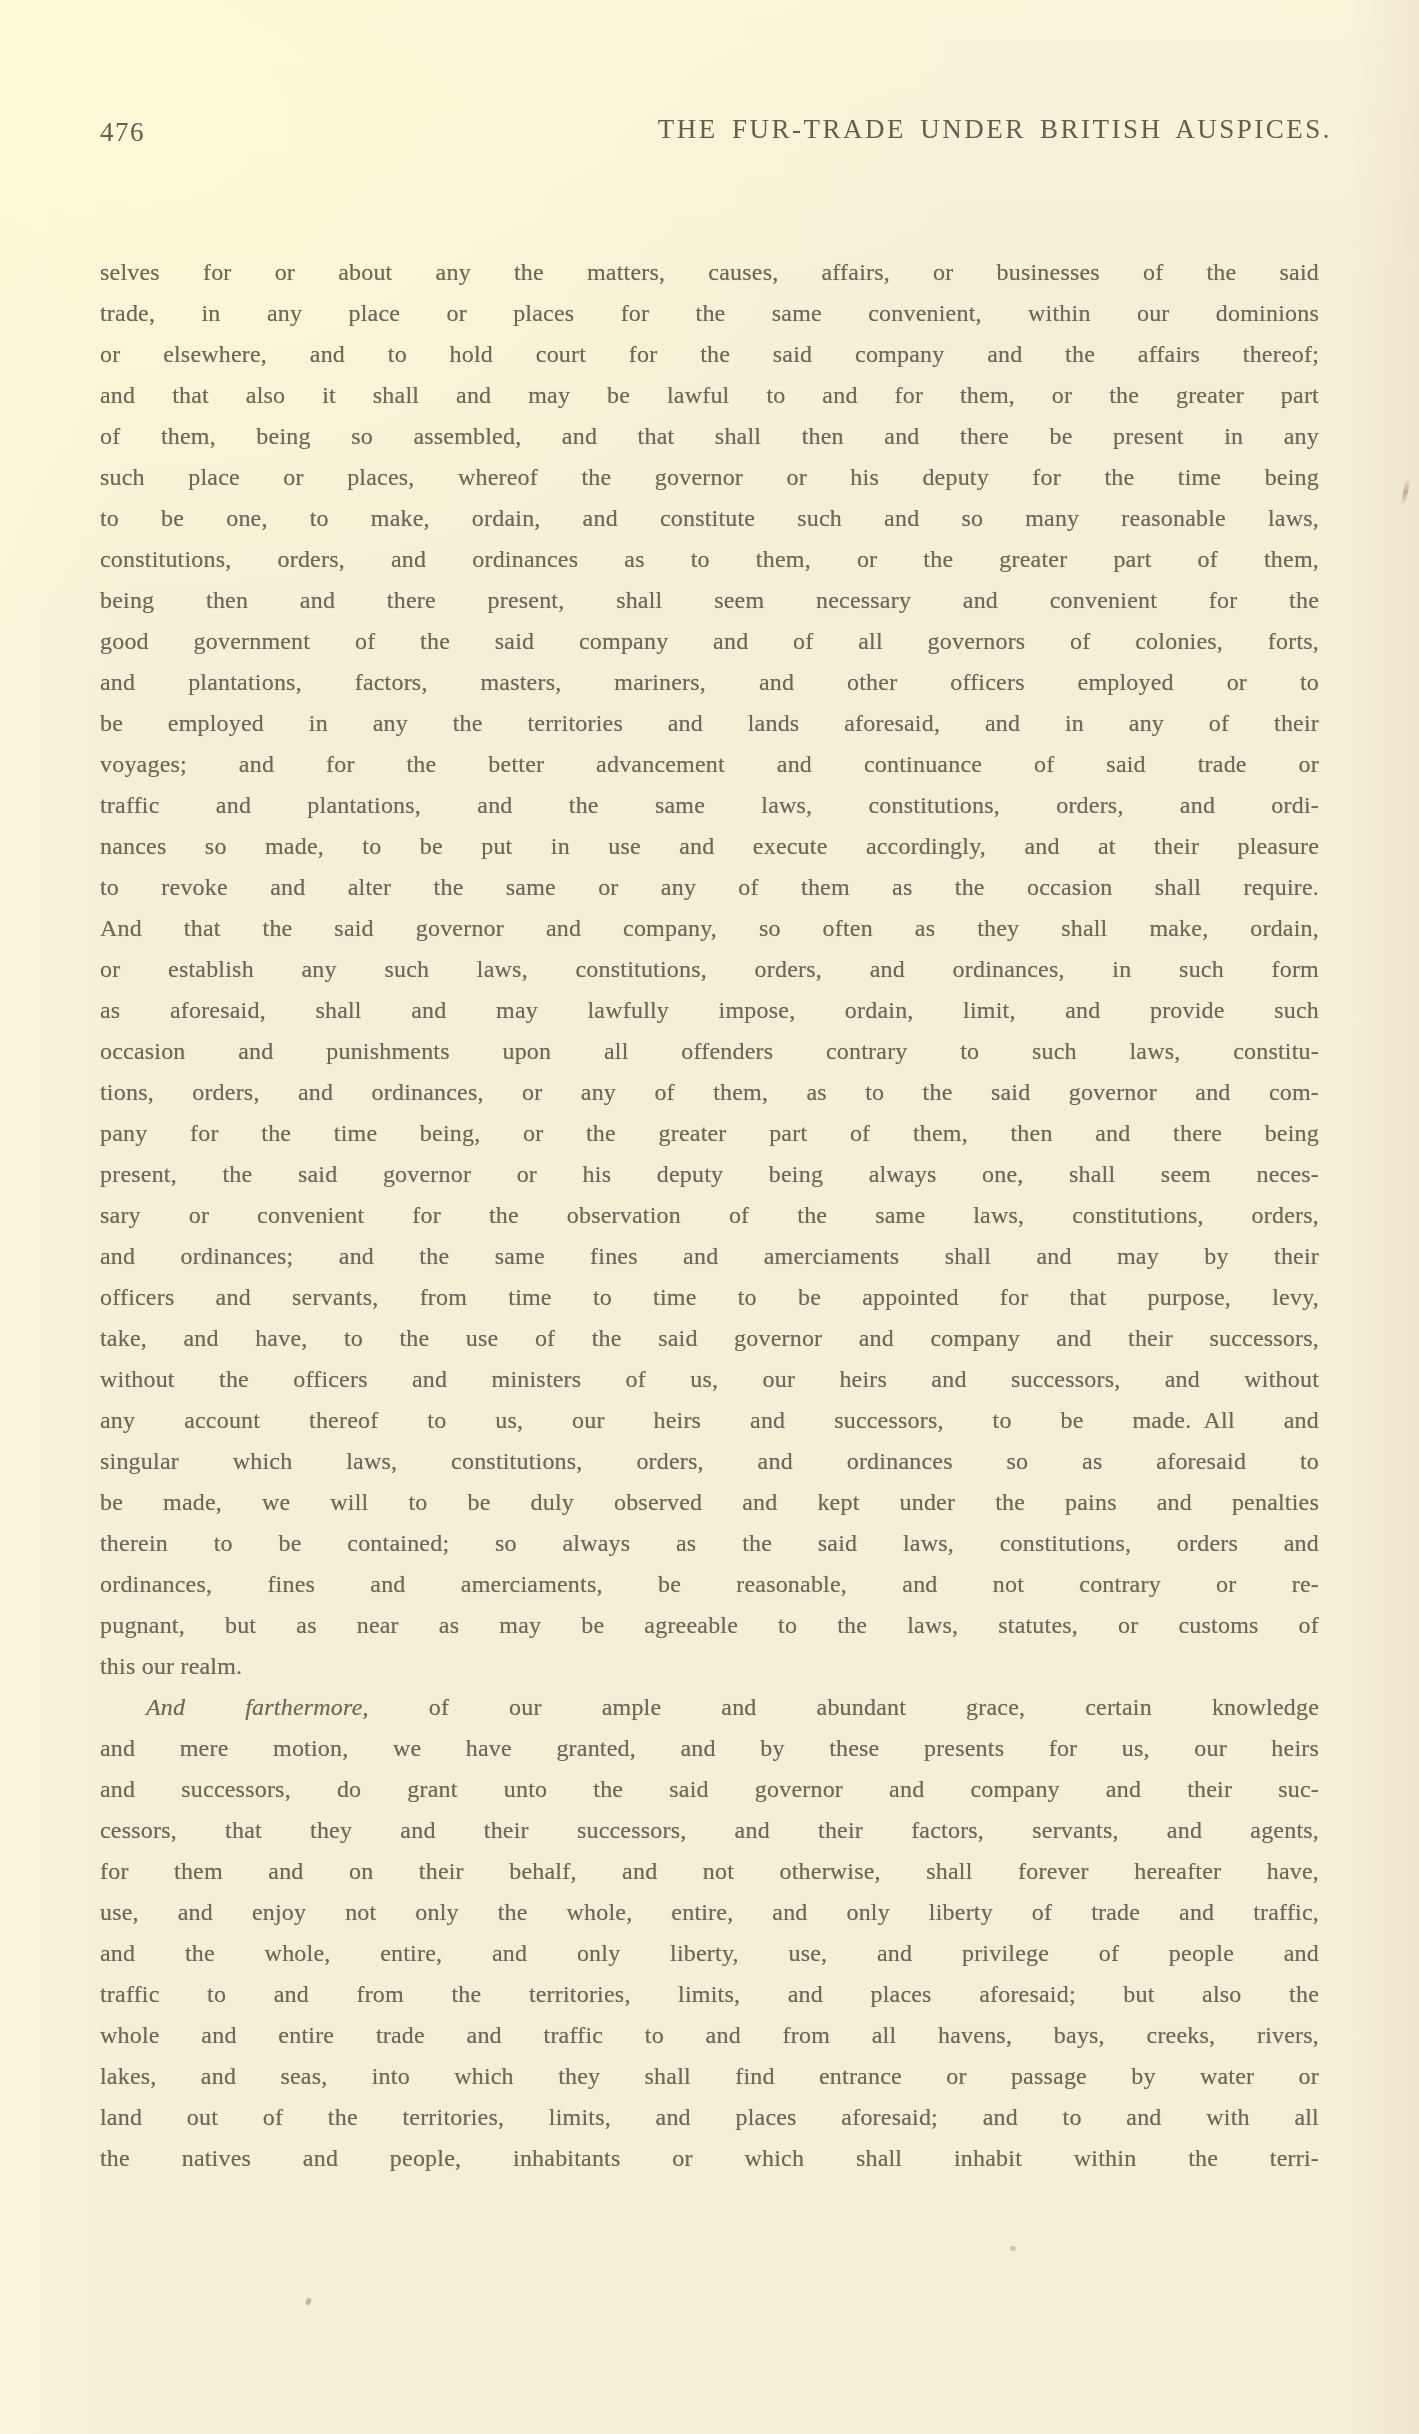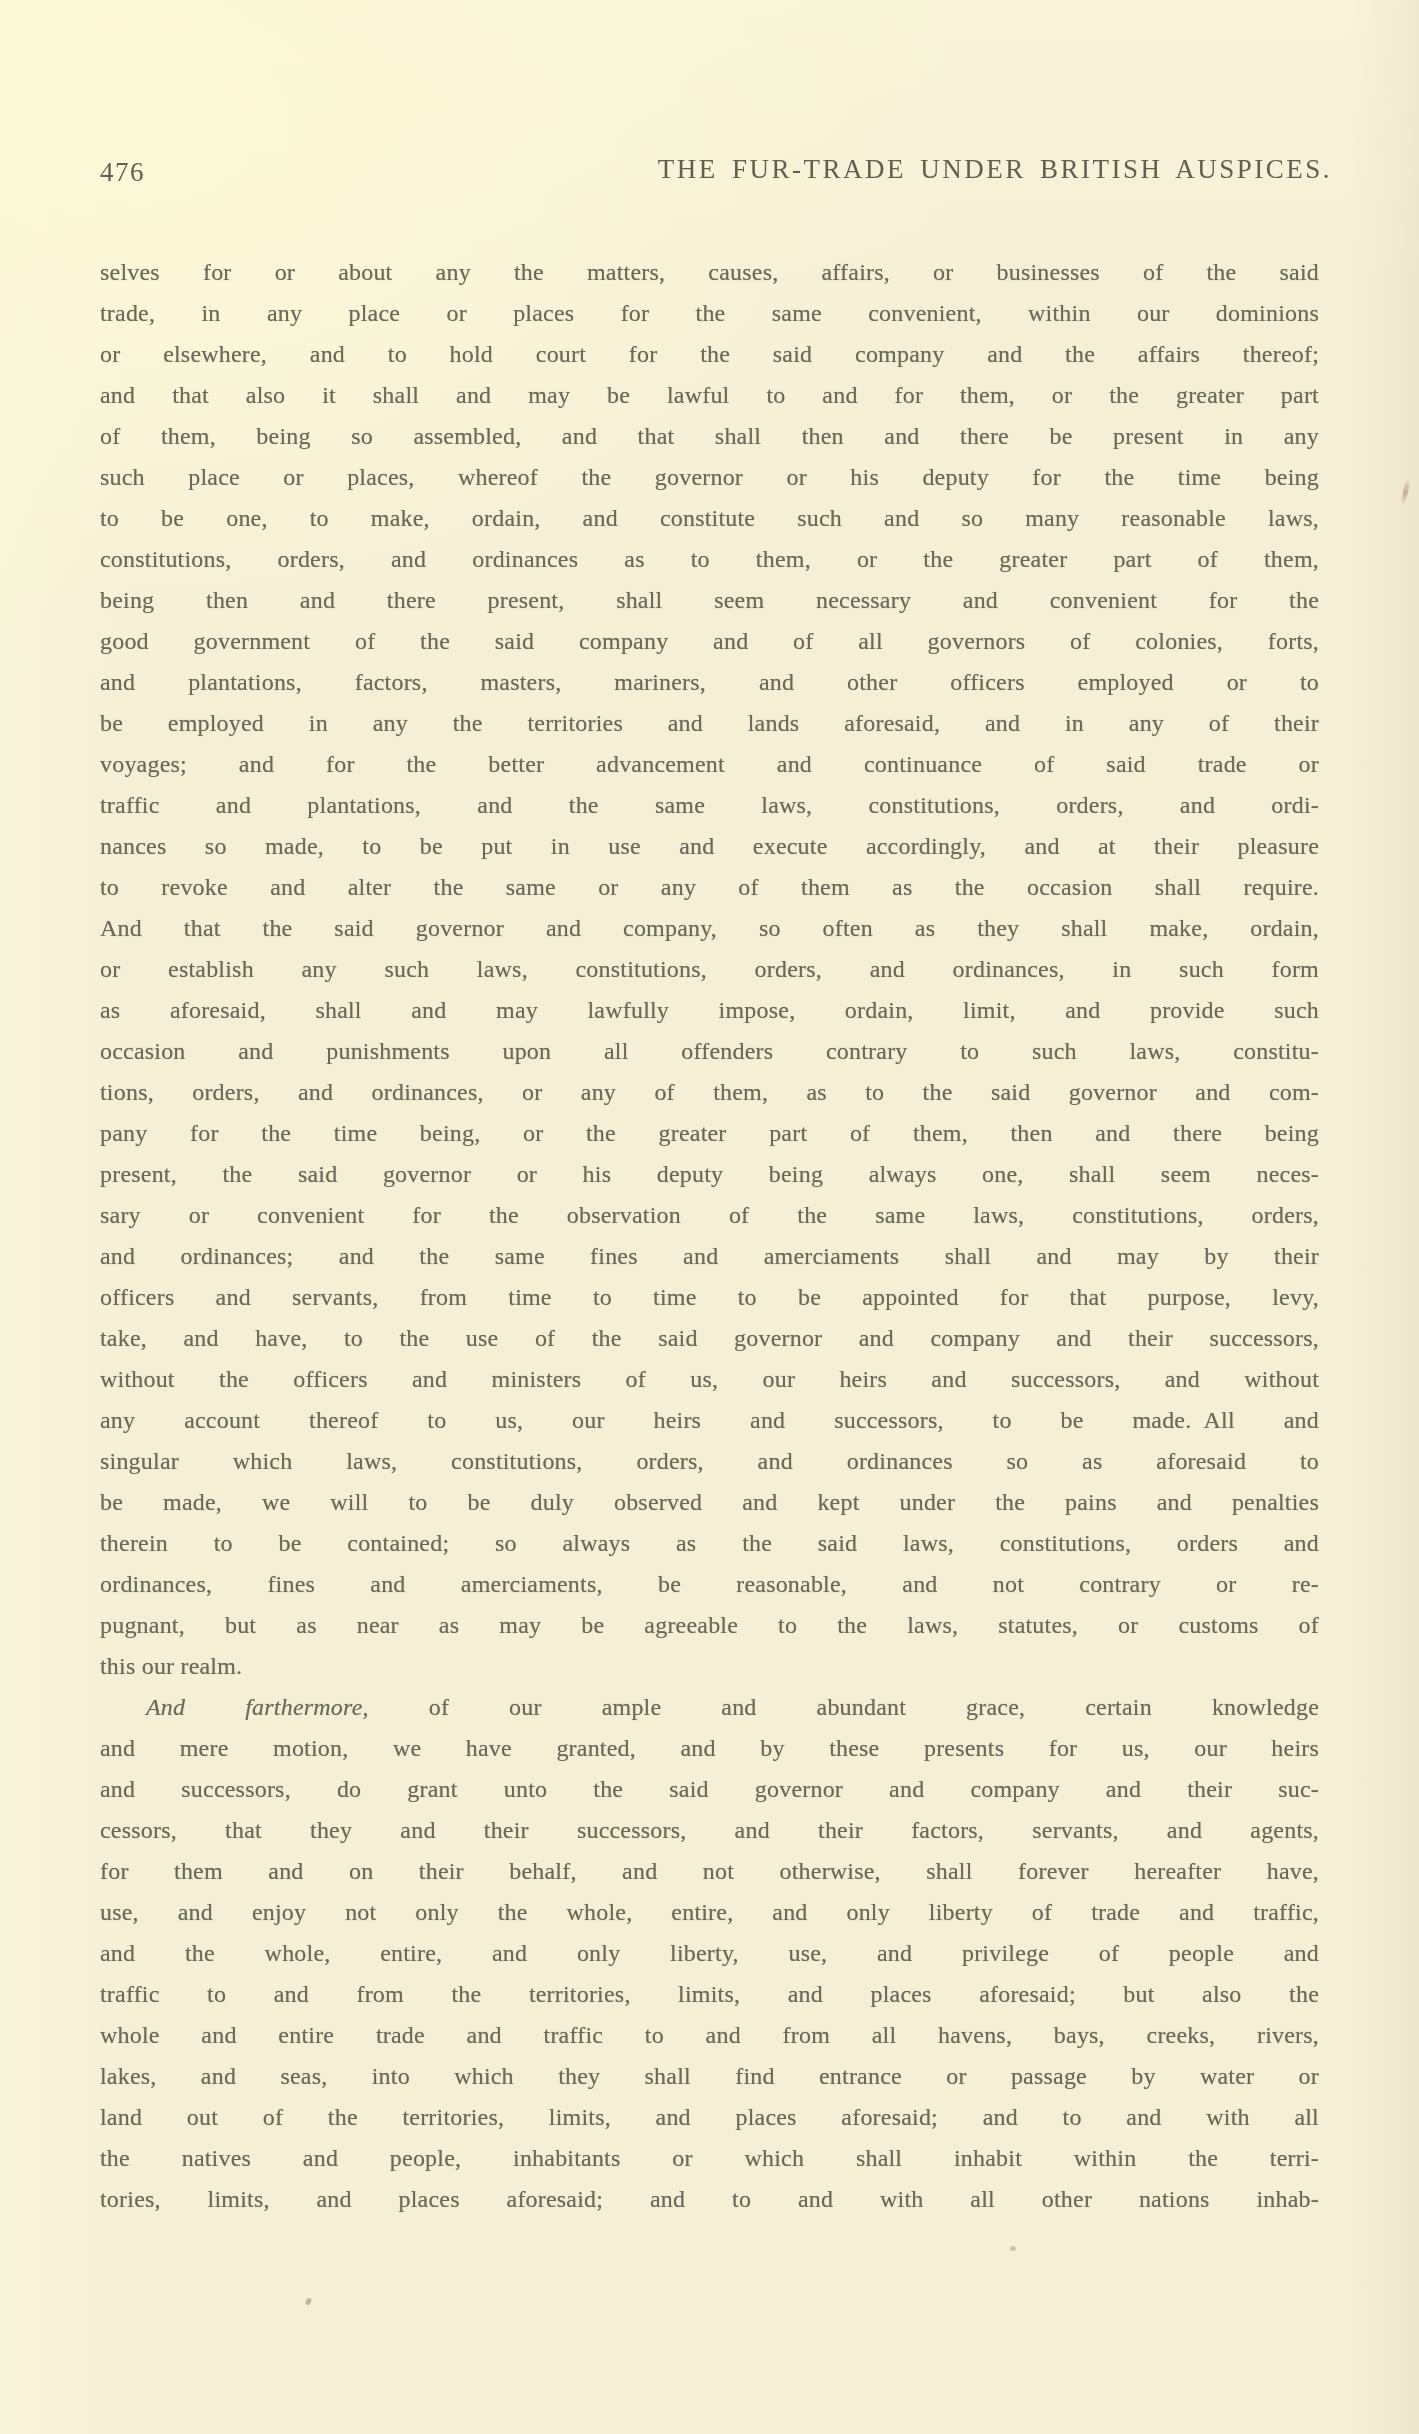--- a/index.html
+++ b/index.html
@@ -17,21 +17,20 @@
       linear-gradient(to bottom, rgba(252,249,219,0.5), rgba(252,249,219,0) 12%),
       #f5efd6;
   }
   .page { position: absolute; inset: 0; }
   .running-head {
     position: absolute;
     left: 100px; right: 87px; top: 114px;
     height: 40px;
     font-size: 27px;
     color: #615f51;
-    margin-top: 40px;
   }
   .page-num {
     position: absolute; left: 0; top: 3px;
     letter-spacing: 1.5px;
   }
   .title {
     display: block;
     text-align: right;
     letter-spacing: 2.5px;
     word-spacing: 5px;
@@ -122,21 +121,20 @@
         <div class="line">and successors, do grant unto the said governor and company and their suc-</div>
         <div class="line">cessors, that they and their successors, and their factors, servants, and agents,</div>
         <div class="line">for them and on their behalf, and not otherwise, shall forever hereafter have,</div>
         <div class="line">use, and enjoy not only the whole, entire, and only liberty of trade and traffic,</div>
         <div class="line">and the whole, entire, and only liberty, use, and privilege of people and</div>
         <div class="line">traffic to and from the territories, limits, and places aforesaid; but also the</div>
         <div class="line">whole and entire trade and traffic to and from all havens, bays, creeks, rivers,</div>
         <div class="line">lakes, and seas, into which they shall find entrance or passage by water or</div>
         <div class="line">land out of the territories, limits, and places aforesaid; and to and with all</div>
         <div class="line">the natives and people, inhabitants or which shall inhabit within the terri-</div>
-        <div class="line">tories, limits, and places aforesaid; and to and with all other nations inhab-</div>
       </div>
     </main>
 
   <div class="speck s1"></div>
   <div class="speck s2"></div>
   <div class="speck s3"></div>
 
 </div>
 
 </body></html>

